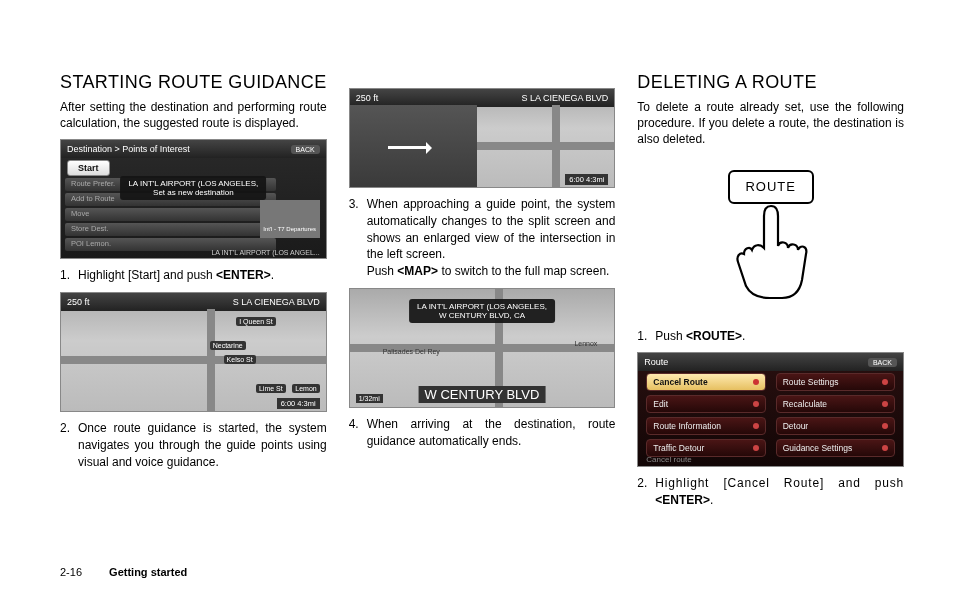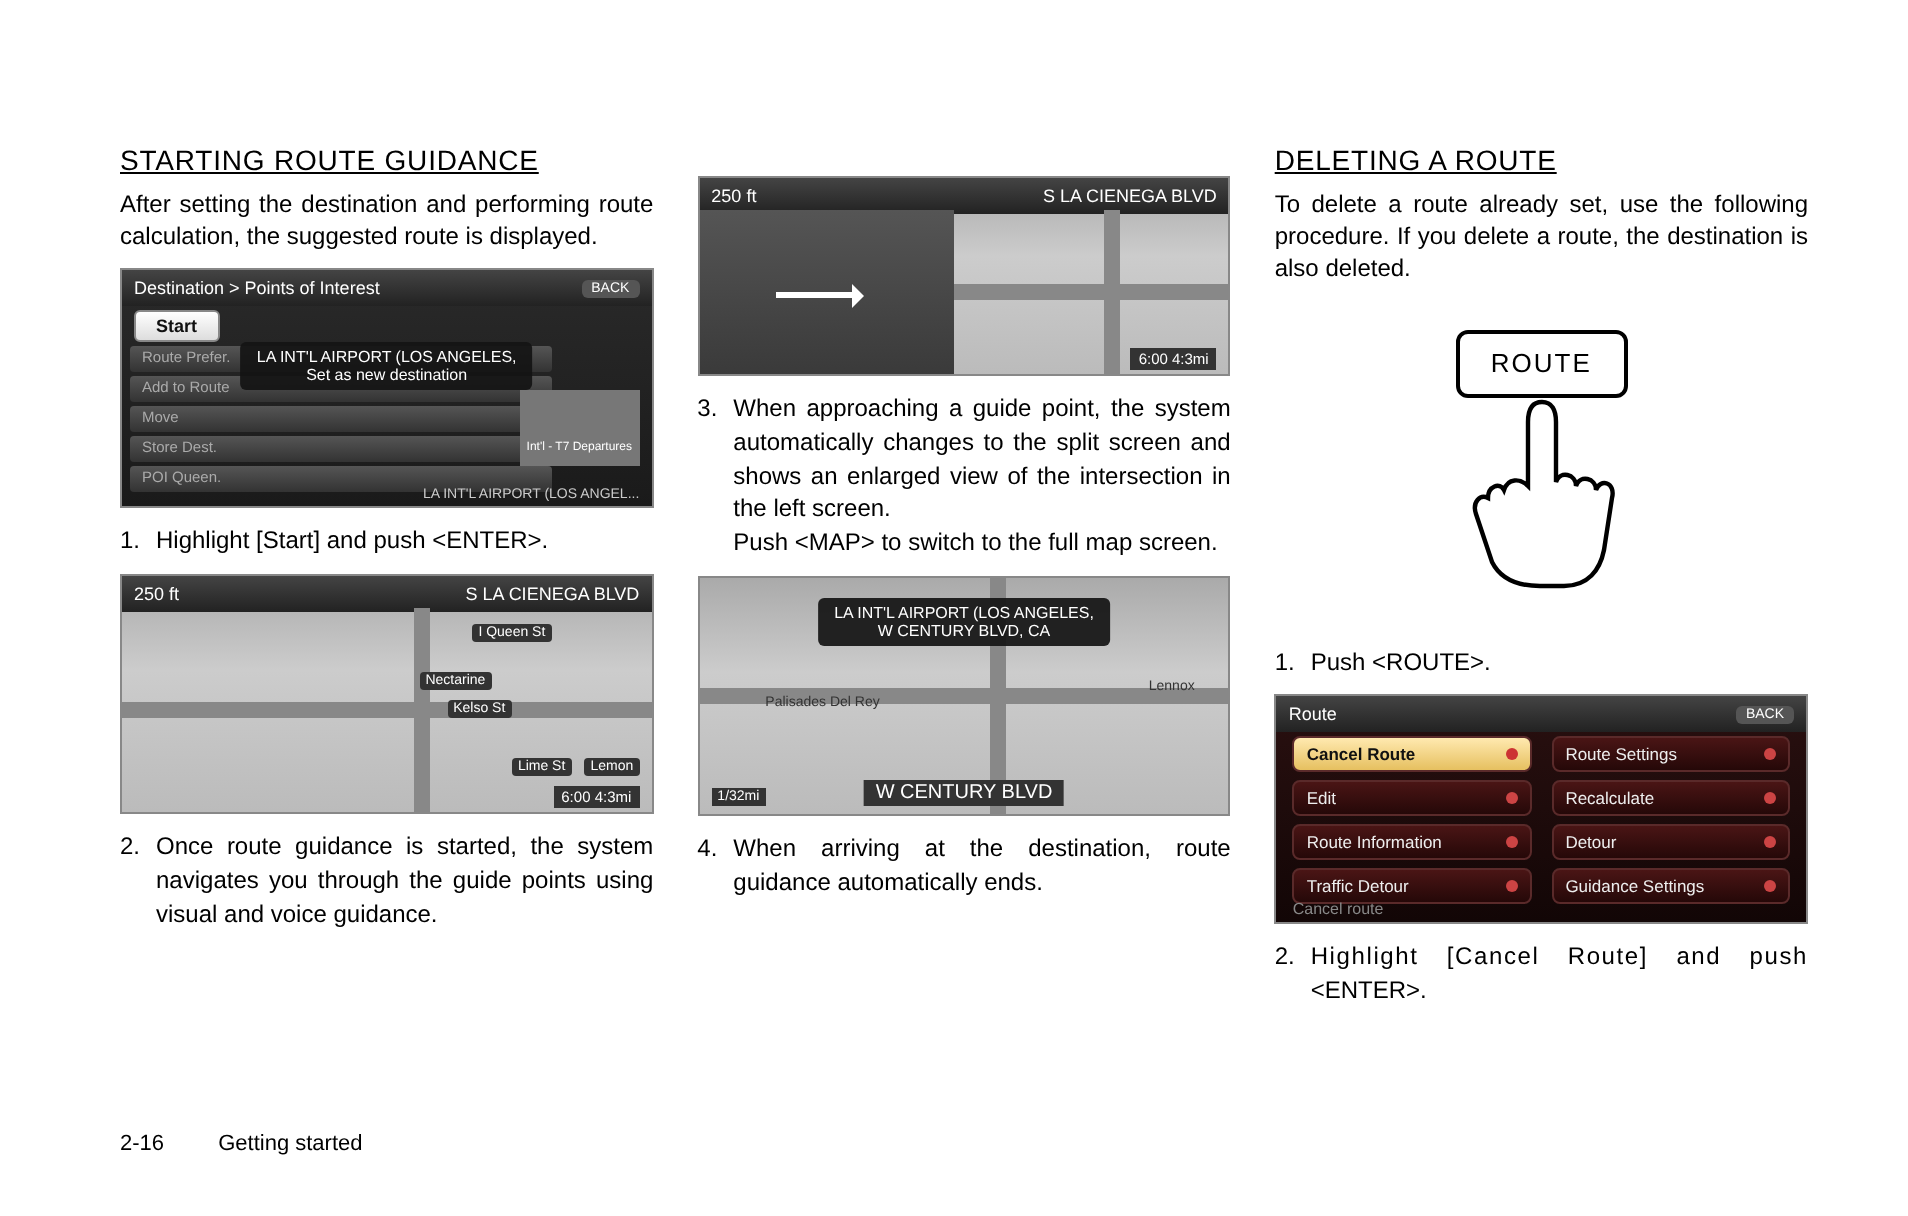--- a/index.html
+++ b/index.html
@@ -12,25 +12,24 @@
     position: relative;
     padding: 72px 50px 30px 60px;
   }
   .columns {
     display: flex;
     gap: 22px;
     height: 480px;
   }
   .col { flex: 1; display: flex; flex-direction: column; }
   h2 {
-    font-size: 14px;
+    font-size: 18px;
     font-weight: 400;
     letter-spacing: 0.4px;
     margin-bottom: 6px;
-    text-decoration: underline;
   }
   .body-text {
     font-size: 12px;
     line-height: 1.35;
     text-align: justify;
     margin-bottom: 8px;
   }
   ol { list-style: none; }
   ol li {
     font-size: 12px;
@@ -101,21 +100,21 @@
     width:86px; height:34px; border:2px solid #000; border-radius:6px;
     display:flex; align-items:center; justify-content:center;
     font-size:13px; letter-spacing:1px; font-family: Arial;
   }
   .hand-svg { margin-top:-4px; }
   .page-footer {
     position:absolute; left:60px; bottom:30px;
     font-size:11px;
   }
   .page-footer .pn { margin-right: 24px; }
-  .bold { font-weight: normal; }
+  .bold { font-weight: bold; }
   .roads::before, .roads::after { content:""; position:absolute; background:#888; }
   .roads::before { top:50%; left:0; right:0; height:8px; transform:translateY(-50%); }
   .roads::after { left:55%; top:0; bottom:0; width:8px; }
   .arrow { position:absolute; top:45%; left:30%; width:50px; height:12px; }
   .arrow::before{content:"";position:absolute;top:4px;left:0;right:10px;height:3px;background:#fff;}
   .arrow::after{content:"";position:absolute;right:0;top:0;border:6px solid transparent;border-left-color:#fff;}
   .badge { position:absolute; background:#333;color:#fff;font-size:7px;padding:1px 3px;border-radius:2px;}
 </style>
 </head>
 <body>
@@ -130,21 +129,21 @@
       <div class="topbar">
         <span>Destination &gt; Points of Interest</span>
         <span class="back-pill">BACK</span>
       </div>
       <div class="start-btn">Start</div>
       <div class="menu-rows">
         <div class="menu-row">Route Prefer.</div>
         <div class="menu-row">Add to Route</div>
         <div class="menu-row">Move</div>
         <div class="menu-row">Store Dest.</div>
-        <div class="menu-row">POI Queen.</div>
+        <div class="menu-row">POI Lemon.</div>
       </div>
       <div class="overlay-label" style="top:36px;">
         <div>LA INT'L AIRPORT (LOS ANGELES,</div>
         <div>Set as new destination</div>
       </div>
       <div style="position:absolute;right:6px;top:60px;width:60px;height:38px;background:#777;font-size:6px;color:#fff;text-align:center;padding-top:26px;">Int'l - T7 Departures</div>
       <div style="position:absolute;bottom:2px;right:6px;font-size:7px;color:#ccc;">LA INT'L AIRPORT (LOS ANGEL...</div>
     </div>
 
     <ol>
@@ -198,21 +197,21 @@
     </ol>
 
     <div class="step-img">
       <div class="roads" style="position:absolute;inset:0;"></div>
       <div class="overlay-label" style="top:10px;">
         <div>LA INT'L AIRPORT (LOS ANGELES,</div>
         <div>W CENTURY BLVD, CA</div>
       </div>
       <span class="badge" style="top:58px;left:30px;background:transparent;color:#333;">Palisades Del Rey</span>
       <span class="badge" style="top:50px;right:14px;background:transparent;color:#333;">Lennox</span>
-      <div style="position:absolute;bottom:4px;left:50%;transform:translateX(-50%);font-size:10px;background:#333;color:#fff;padding:1px 6px;">W CENTURY BLVD</div>
+      <div style="position:absolute;bottom:4px;left:50%;transform:translateX(-50%);font-size:13px;background:#333;color:#fff;padding:1px 6px;">W CENTURY BLVD</div>
       <div style="position:absolute;bottom:4px;left:6px;font-size:7px;background:#333;color:#fff;padding:1px 3px;">1/32mi</div>
     </div>
 
     <ol>
       <li>
         <span class="num">4.</span>
         <span>When arriving at the destination, route guidance automatically ends.</span>
       </li>
     </ol>
   </div>

